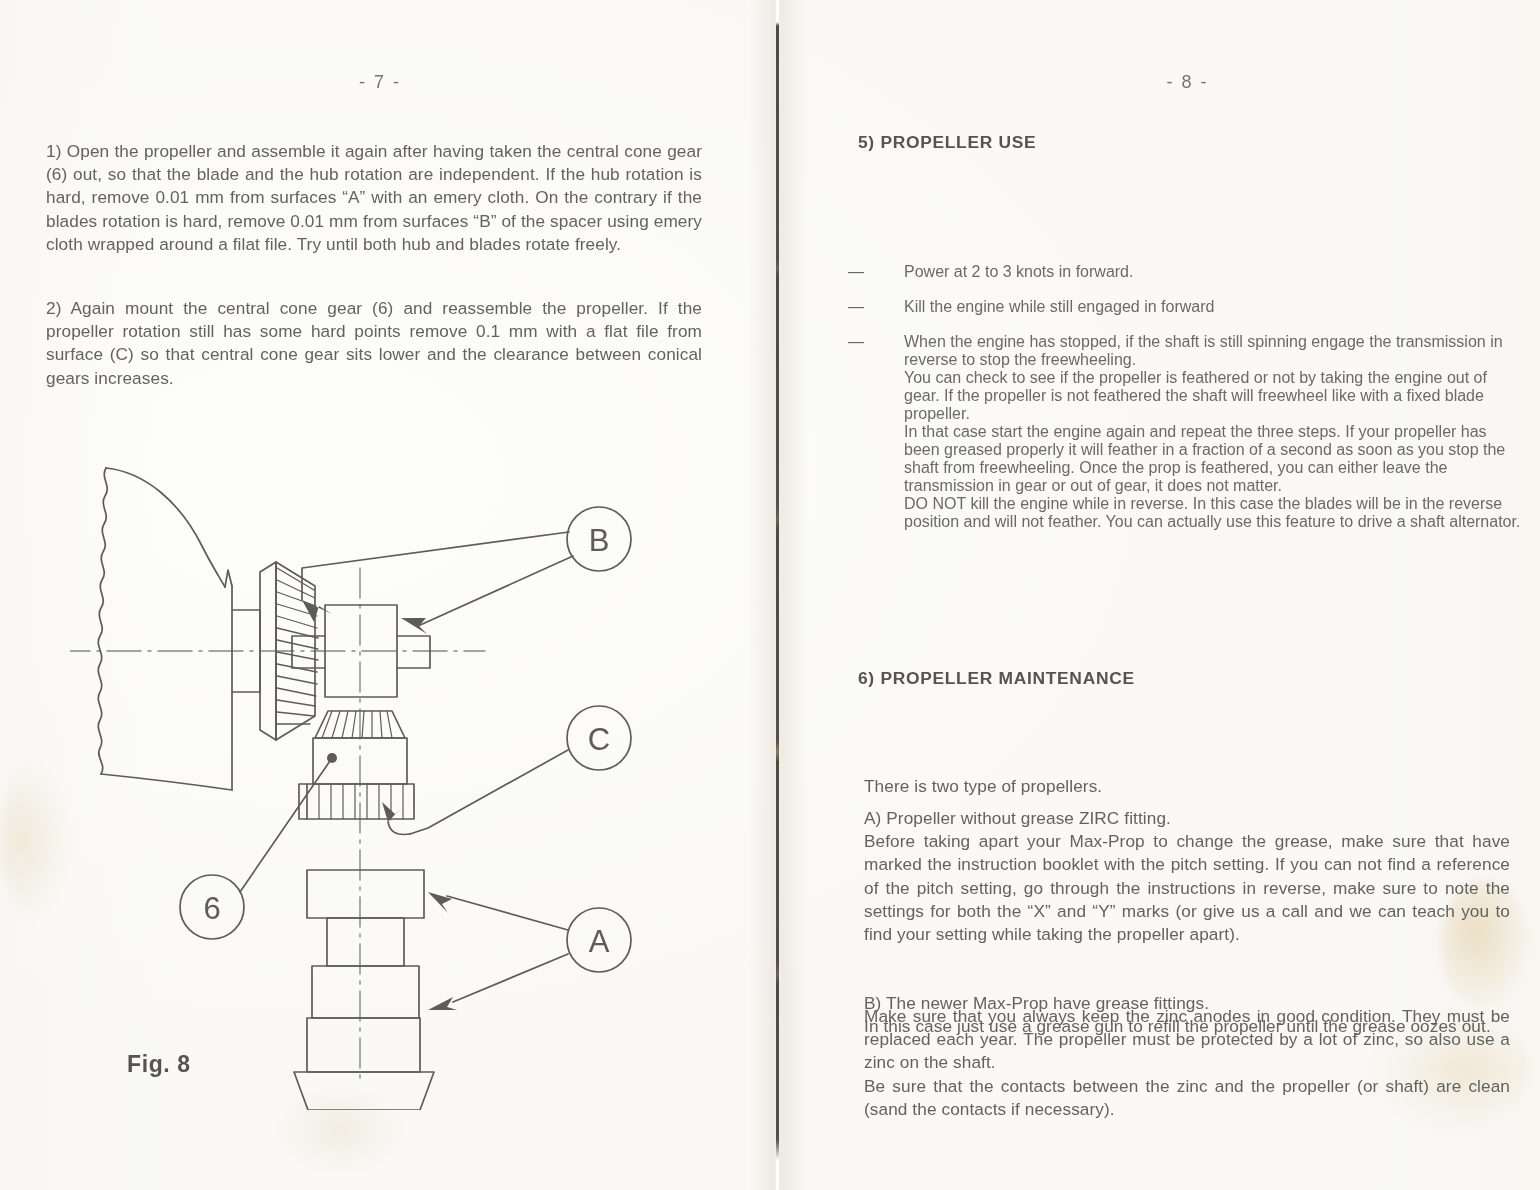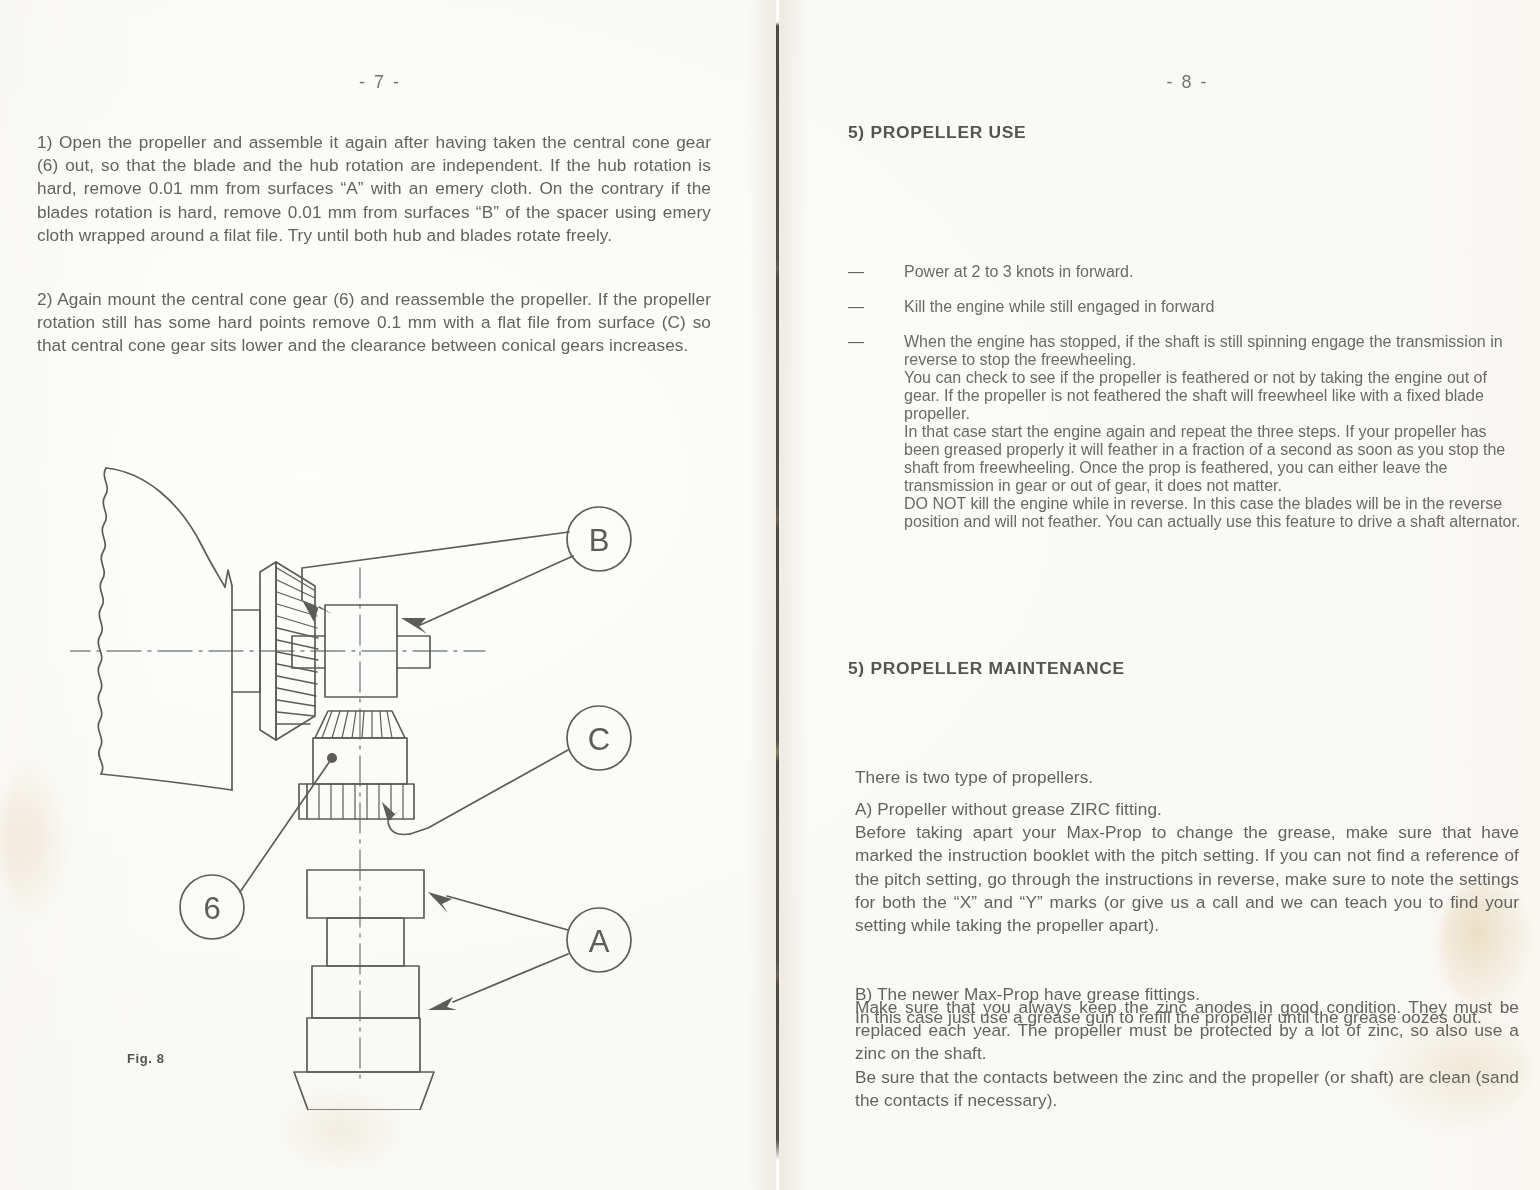--- a/index.html
+++ b/index.html
@@ -83,31 +83,31 @@
     top: 72px;
     width: 100%;
     text-align: center;
     font-size: 18px;
     letter-spacing: 2px;
     color: #76746f;
   }
   .page-right .folio { text-align: center; }
 
   p.body {
-    margin: 7px;
+    margin: 16px;
     font-size: 17.2px;
     line-height: 23.2px;
     text-align: justify;
     color: #63625e;
     letter-spacing: 0.1px;
   }
   p.body.nojust { text-align: left; }
 
   h2.section {
-    margin: 0;
+    margin: 10px;
     font-size: 17.4px;
     font-weight: bold;
     letter-spacing: 0.7px;
     color: #55544f;
   }
 
   .block { position: absolute; }
 
   
   .l-p1 { left: 0px;  top: 124px; width: 688px; }
@@ -135,21 +135,21 @@
     position: absolute;
     left: 40px;
     top: 440px;
     width: 620px;
     height: 670px;
   }
   .fig-caption {
     position: absolute;
     left: 97px;
     top: 1051px;
-    font-size: 13px;
+    font-size: 23px;
     font-weight: bold;
     letter-spacing: 0.6px;
     color: #55544f;
   }
   svg { display: block; }
 </style>
 </head>
 <body>
 
 <div id="page">
@@ -364,21 +364,21 @@
       <div class="dash-item">
         <span class="dash body">—</span>
         <span class="dash-text body" style="white-space: pre-line;">When the engine has stopped, if the shaft is still spinning engage the transmission in reverse to stop the freewheeling.
 You can check to see if the propeller is feathered or not by taking the engine out of gear. If the propeller is not feathered the shaft will freewheel like with a fixed blade propeller.
 In that case start the engine again and repeat the three steps. If your propeller has been greased properly it will feather in a fraction of a second as soon as you stop the shaft from freewheeling. Once the prop is feathered, you can either leave the transmission in gear or out of gear, it does not matter.
 DO NOT kill the engine while in reverse. In this case the blades will be in the reverse position and will not feather. You can actually use this feature to drive a shaft alternator.</span>
       </div>
     </div>
 
     <div class="block r-h6">
-      <h2 class="section">5) PROPELLER MAINTENANCE</h2>
+      <h2 class="section">6) PROPELLER MAINTENANCE</h2>
     </div>
 
 
     <div class="block r-m3">
       <p class="body" style="white-space: pre-line;">A) Propeller without grease ZIRC fitting.
 Before taking apart your Max-Prop to change the grease, make sure that have marked the instruction booklet with the pitch setting. If you can not find a reference of the pitch setting, go through the instructions in reverse, make sure to note the settings for both the “X” and “Y” marks (or give us a call and we can teach you to find your setting while taking the propeller apart).</p>
     </div>
 
     <div class="block r-m2">
       <p class="body nojust">There is two type of propellers.</p>

